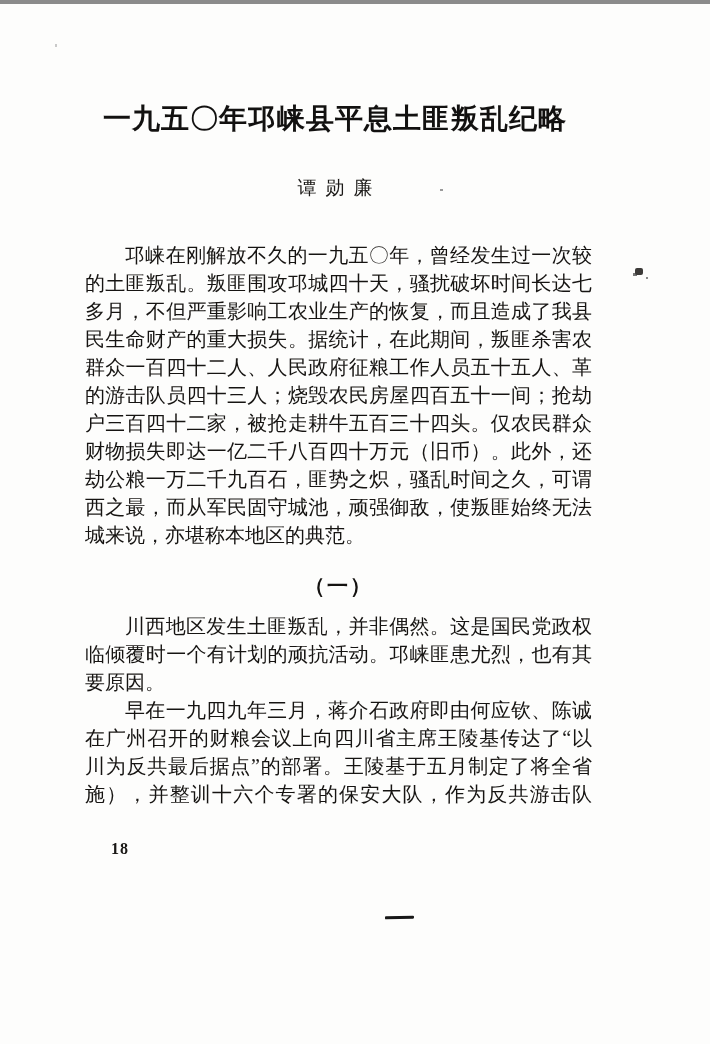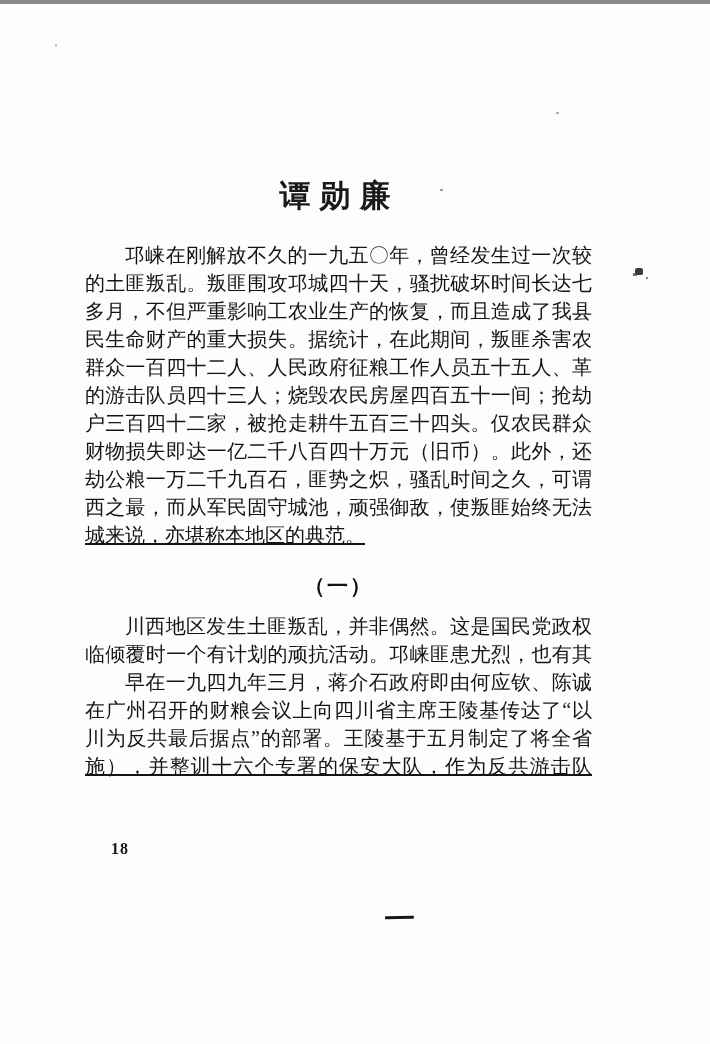--- a/index.html
+++ b/index.html
@@ -36,22 +36,22 @@
     letter-spacing: 1px;
     color: #121110;
     white-space: nowrap;
   }
   .author {
     position: absolute;
     top: 175px;
     left: 70px;
     width: 530px;
     text-align: center;
-    font-size: 31px;
-    font-weight: bold;
+    font-size: 19px;
+    font-weight: normal;
     letter-spacing: 9px;
     text-indent: 9px; 
     color: #1b1917;
   }
   .bodytext {
     position: absolute;
     top: 241px;
     left: 85px;
     width: 507px;
     font-size: 20px;
@@ -59,21 +59,21 @@
   }
   .paragraph { margin: 0; padding: 0; }
   .line {
     height: 28px;
     line-height: 28px;
     text-align: justify;
     text-align-last: justify;
     overflow: hidden;
   }
   .line.indent { text-indent: 2em; }
-  .line.short  { text-align-last: left; text-decoration: underline; }
+  .line.short  { text-align-last: left; }
   .section-marker {
     height: 28px;
     line-height: 28px;
     margin-top: 23px;
     margin-bottom: 12px;
     text-align: center;
     font-size: 21px;
     font-weight: bold;
     letter-spacing: 2px;
     color: #141210;
@@ -126,20 +126,21 @@
     border-radius: 1px;
   }
 </style>
 </head>
 <body>
 
 <div class="page">
 
   <div class="scan-top-edge"></div>
 
+  <h1 class="title">一九五〇年邛崃县平息土匪叛乱纪略</h1>
 
   <div class="author">谭勋廉</div>
 
   <div class="bodytext">
 
     <div class="paragraph">
       <div class="line indent">邛崃在刚解放不久的一九五〇年，曾经发生过一次较大</div>
       <div class="line">的土匪叛乱。叛匪围攻邛城四十天，骚扰破坏时间长达七个</div>
       <div class="line">多月，不但严重影响工农业生产的恢复，而且造成了我县人</div>
       <div class="line">民生命财产的重大损失。据统计，在此期间，叛匪杀害农民</div>
@@ -150,20 +151,21 @@
       <div class="line">劫公粮一万二千九百石，匪势之炽，骚乱时间之久，可谓川</div>
       <div class="line">西之最，而从军民固守城池，顽强御敌，使叛匪始终无法入</div>
       <div class="line short">城来说，亦堪称本地区的典范。</div>
     </div>
 
     <div class="section-marker">（一）</div>
 
     <div class="paragraph">
       <div class="line indent">川西地区发生土匪叛乱，并非偶然。这是国民党政权面</div>
       <div class="line">临倾覆时一个有计划的顽抗活动。邛崃匪患尤烈，也有其重</div>
+      <div class="line short">要原因。</div>
     </div>
 
     <div class="paragraph">
       <div class="line indent">早在一九四九年三月，蒋介石政府即由何应钦、陈诚等</div>
       <div class="line">在广州召开的财粮会议上向四川省主席王陵基传达了“以四</div>
       <div class="line">川为反共最后据点”的部署。王陵基于五月制定了将全省十</div>
       <div class="line short">施），并整训十六个专署的保安大队，作为反共游击队伍。</div>
     </div>
 
   </div>

